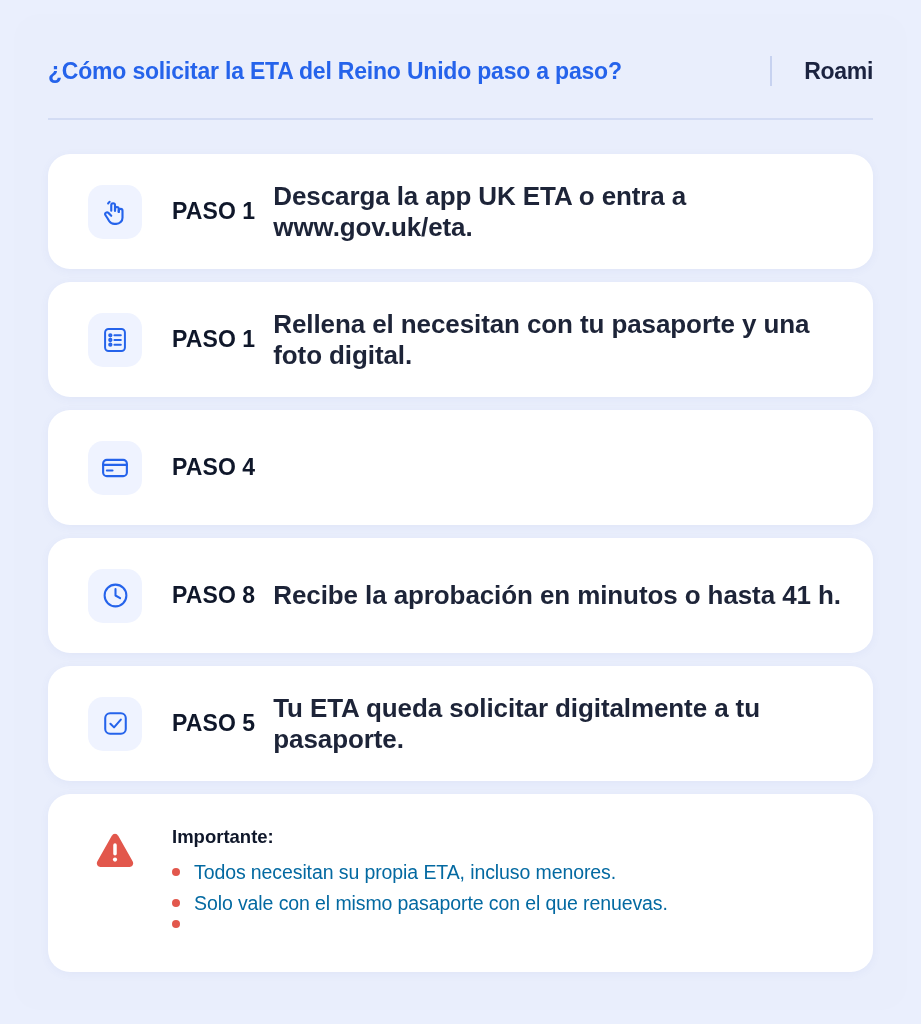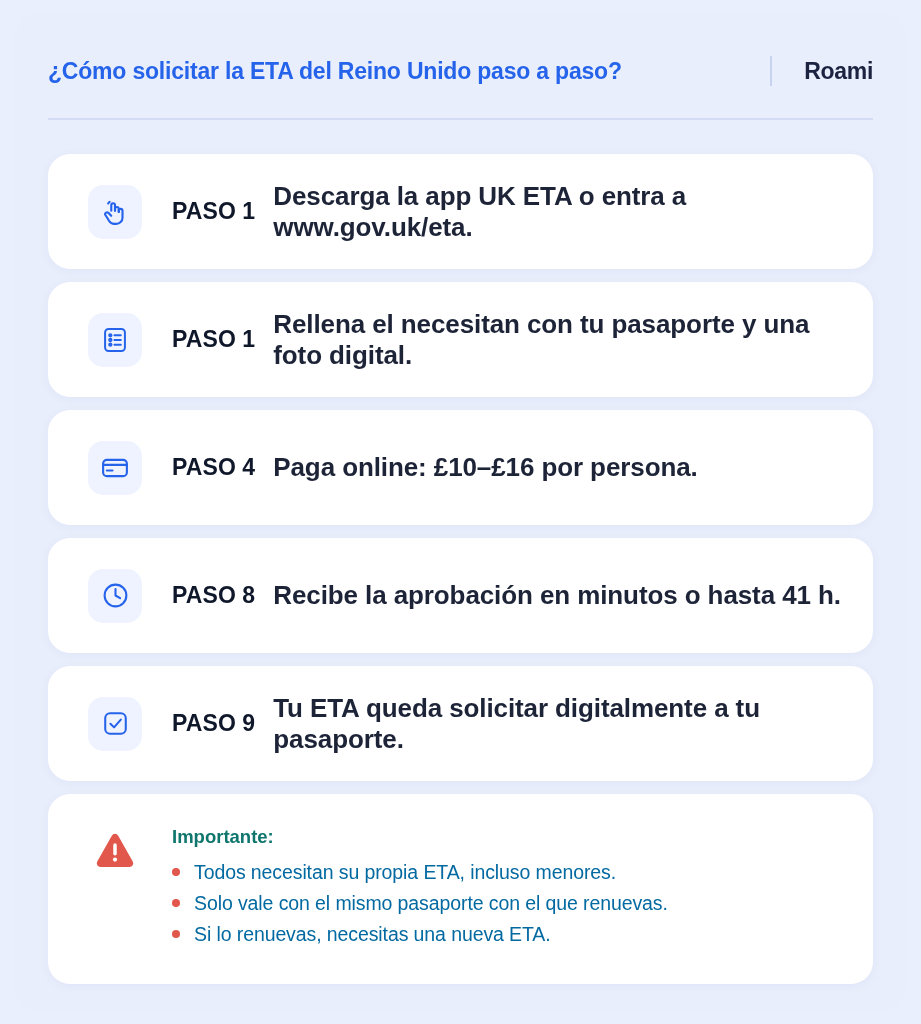--- a/index.html
+++ b/index.html
@@ -128,21 +128,21 @@
     display: flex;
     justify-content: center;
     margin-left: 14px;
     margin-right: 30px;
     padding-top: 6px;
   }
   .important-body { padding-top: 2px; }
   .important-title {
     font-size: 18.5px;
     font-weight: bold;
-    color: #0f766e;
+    color: #0f172a;
     margin-bottom: 13px;
   }
   .bullet-row {
     display: flex;
     align-items: baseline;
     margin-bottom: 8px;
   }
   .bullet-dot {
     width: 8px;
     height: 8px;
@@ -208,42 +208,41 @@
 
       <div class="card step">
         <div class="icon-box">
           <svg width="30" height="30" viewBox="0 0 24 24" fill="none" stroke="#2563eb" stroke-width="1.7" stroke-linecap="round" stroke-linejoin="round">
             <rect x="2.5" y="5.5" width="19" height="13" rx="3"></rect>
             <line x1="5.5" y1="14" x2="10" y2="14"></line>
             <line x1="2.5" y1="9.5" x2="21.5" y2="9.5"></line>
           </svg>
         </div>
         <div class="step-label">PASO 4</div>
-        <div class="step-text">Paga online: £10–£16 por persona.</div>
       </div>
 
       <div class="card step">
         <div class="icon-box">
           <svg width="29" height="29" viewBox="0 0 24 24" fill="none" stroke="#2563eb" stroke-width="1.7" stroke-linecap="round" stroke-linejoin="round">
             <circle cx="12" cy="12" r="9"></circle>
             <polyline points="12,6.6 12,12 15.8,14.2"></polyline>
           </svg>
         </div>
         <div class="step-label">PASO 8</div>
         <div class="step-text">Recibe la aprobación en minutos o hasta 41 h.</div>
       </div>
 
       <div class="card step">
         <div class="icon-box">
           <svg width="29" height="29" viewBox="0 0 24 24" fill="none" stroke="#2563eb" stroke-width="1.7" stroke-linecap="round" stroke-linejoin="round">
             <rect x="3.5" y="3.5" width="17" height="17" rx="4"></rect>
             <polyline points="7.8,12.2 10.8,15.2 16.4,8.8"></polyline>
           </svg>
         </div>
-        <div class="step-label">PASO 9</div>
+        <div class="step-label">PASO 5</div>
         <div class="step-text">Tu ETA queda solicitar digitalmente a tu pasaporte.</div>
       </div>
 
       <div class="card important">
         <div class="warn-wrap">
           <svg width="44" height="42" viewBox="0 0 24 24" fill="#e2574c" stroke="#e2574c" stroke-width="1" stroke-linejoin="round">
             <path d="M12 2.7c-.6 0-1.1.3-1.4.9L2.3 18.3c-.6 1.1.2 2.4 1.4 2.4h16.6c1.2 0 2-1.3 1.4-2.4L13.4 3.6c-.3-.6-.8-.9-1.4-.9z"></path>
             <line x1="12" y1="8.6" x2="12" y2="13.6" stroke="#ffffff" stroke-width="2" stroke-linecap="round"></line>
             <circle cx="12" cy="16.9" r="1.2" fill="#ffffff" stroke="none"></circle>
           </svg>
@@ -254,20 +253,19 @@
           <div class="bullet-row">
             <span class="bullet-dot"></span>
             <span class="bullet-text">Todos necesitan su propia ETA, incluso menores.</span>
           </div>
           <div class="bullet-row">
             <span class="bullet-dot"></span>
             <span class="bullet-text">Solo vale con el mismo pasaporte con el que renuevas.</span>
           </div>
           <div class="bullet-row">
             <span class="bullet-dot"></span>
-            <span class="bullet-text">Si lo renuevas, necesitas una nueva ETA.</span>
           </div>
         </div>
       </div>
 
     </div>
   </div>
 </div>
 
 </body></html>

